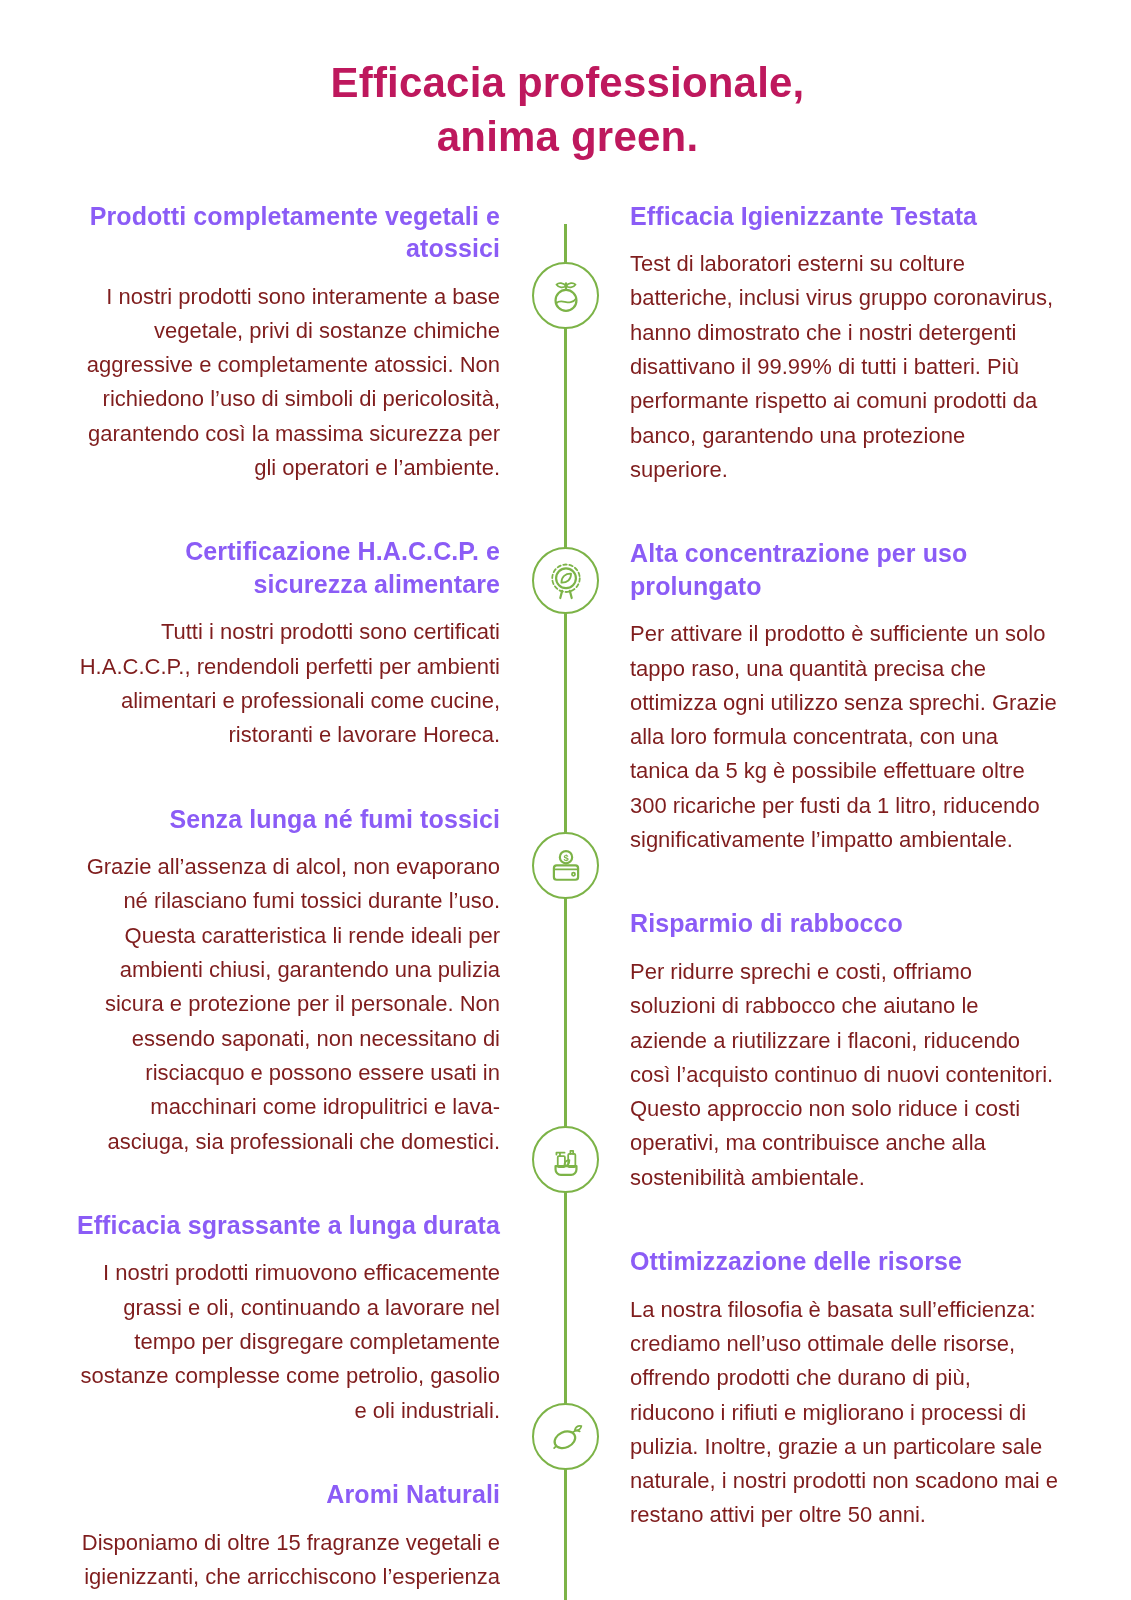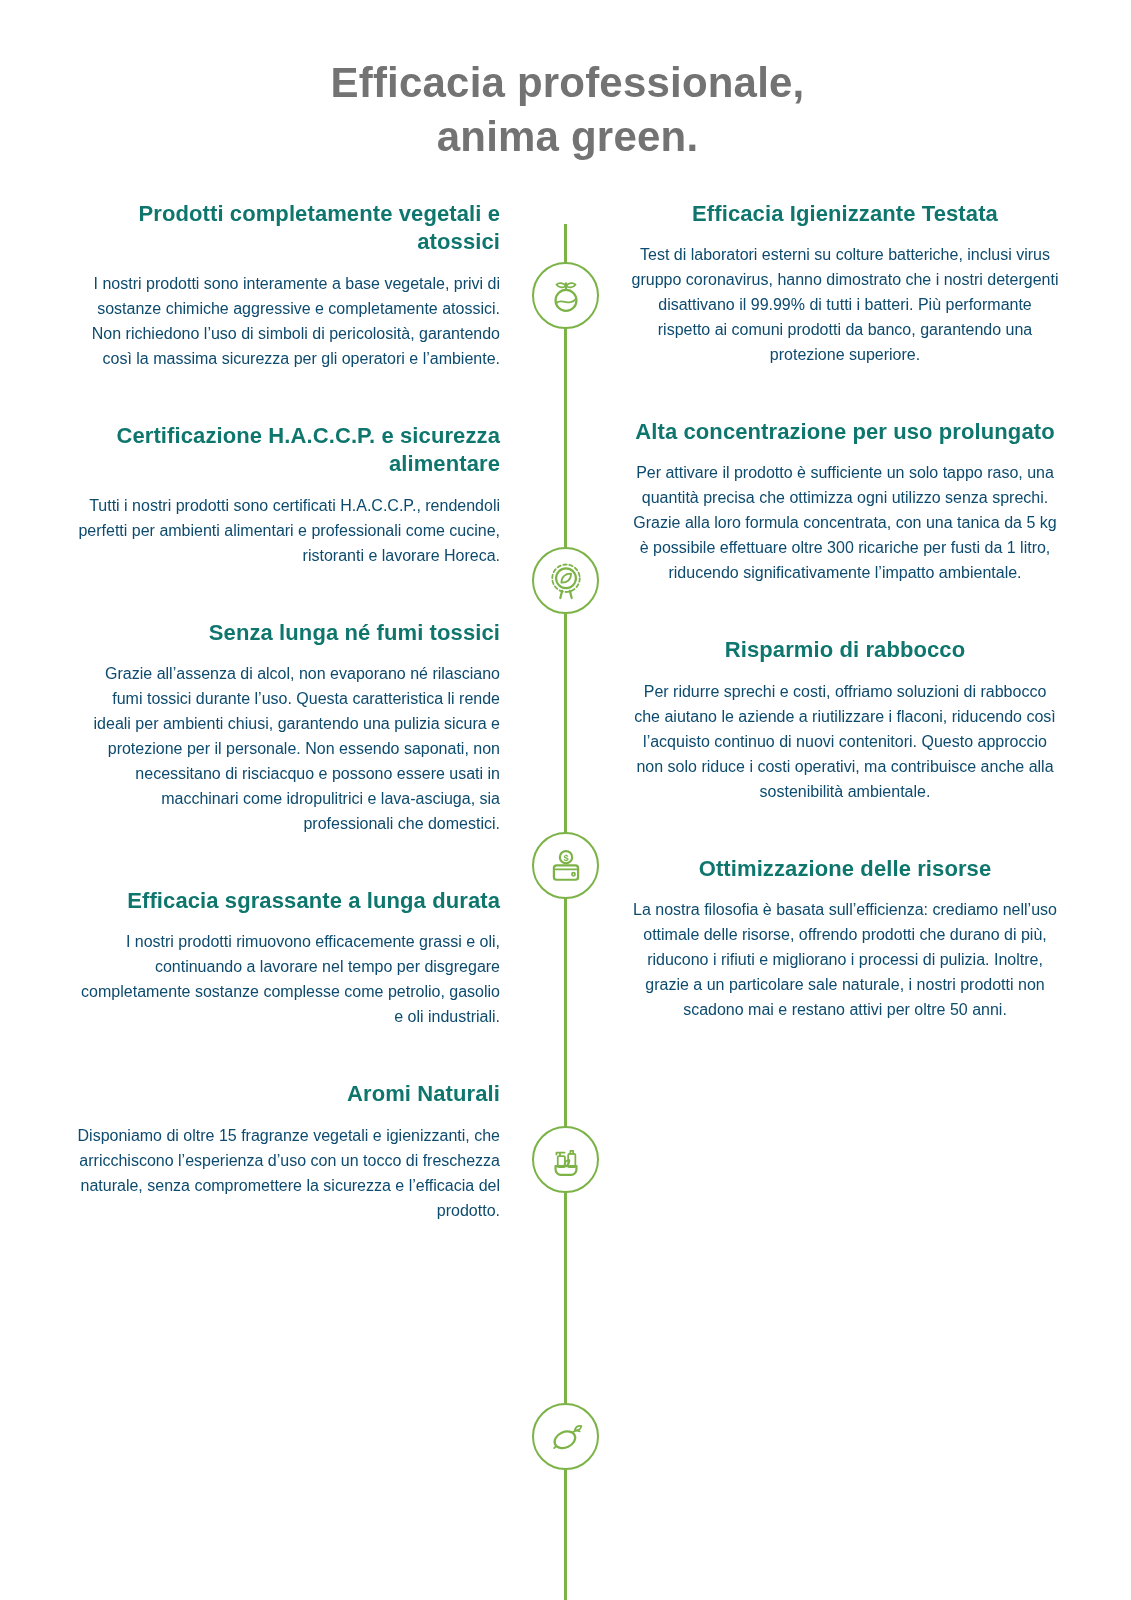--- a/index.html
+++ b/index.html
@@ -7,46 +7,46 @@
   body {
     width:1131px; height:1600px;
     font-family:"Liberation Sans", sans-serif;
     position:relative; overflow:hidden;
     color:#41504b;
   }
   .page { position:relative; width:100%; height:100%; padding:56px 71px 0 75px; }
 
   .title {
     text-align:center;
-    color:#737373;
+    color:#be185d;
     font-weight:bold;
     font-size:42px;
     line-height:1.28;
     margin-bottom:36px;
     letter-spacing:0.2px;
   }
 
   .columns { display:flex; align-items:flex-start; }
   .col-left  { width:425px; text-align:right; }
   .rail-spacer { width:130px; flex:0 0 auto; }
-  .col-right { width:430px; text-align:center; }
+  .col-right { width:430px; text-align:left; }
 
   .section { margin-bottom:50px; }
   .section h2 {
-    color:#0f766e;
-    font-size:22px;
+    color:#8b5cf6;
+    font-size:25px;
     line-height:1.3;
     font-weight:bold;
     margin-bottom:15px;
     letter-spacing:0.1px;
   }
   .section p {
-    font-size:16px;
+    font-size:22px;
     line-height:1.56;
-    color:#0c4a6e;
+    color:#7f1d1d;
   }
 
   
   .timeline-line {
     position:absolute;
     left:564px; top:224px; bottom:0;
     width:3px;
     background:#7cb347;
     z-index:1;
   }

